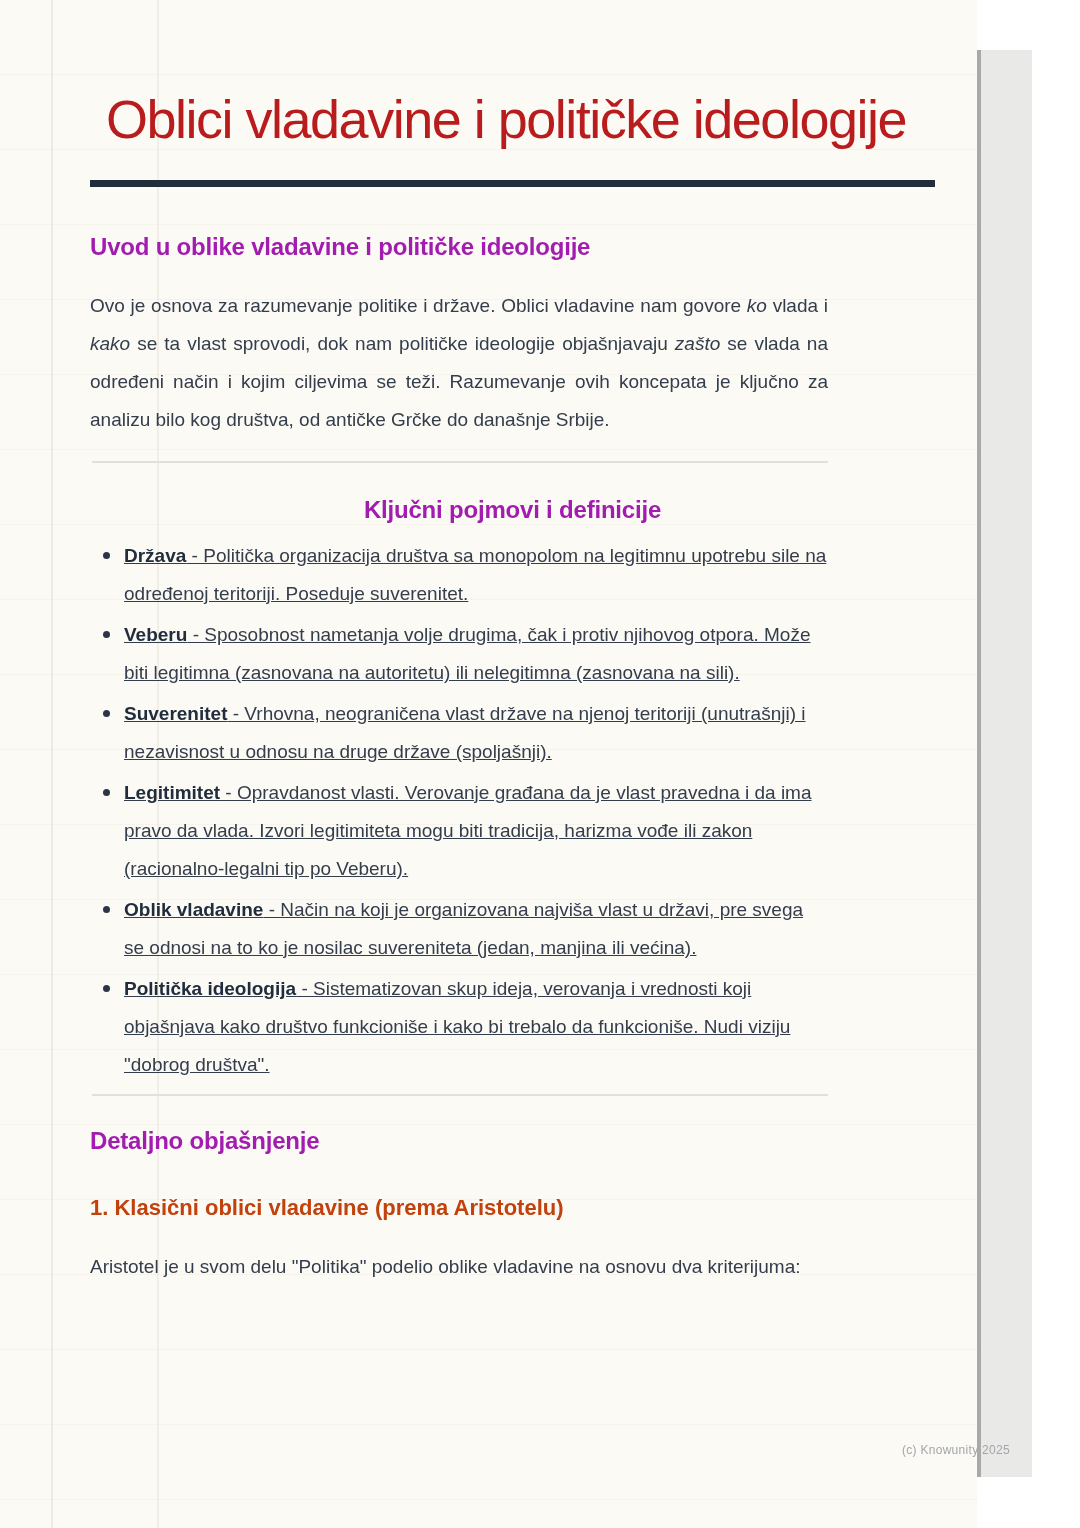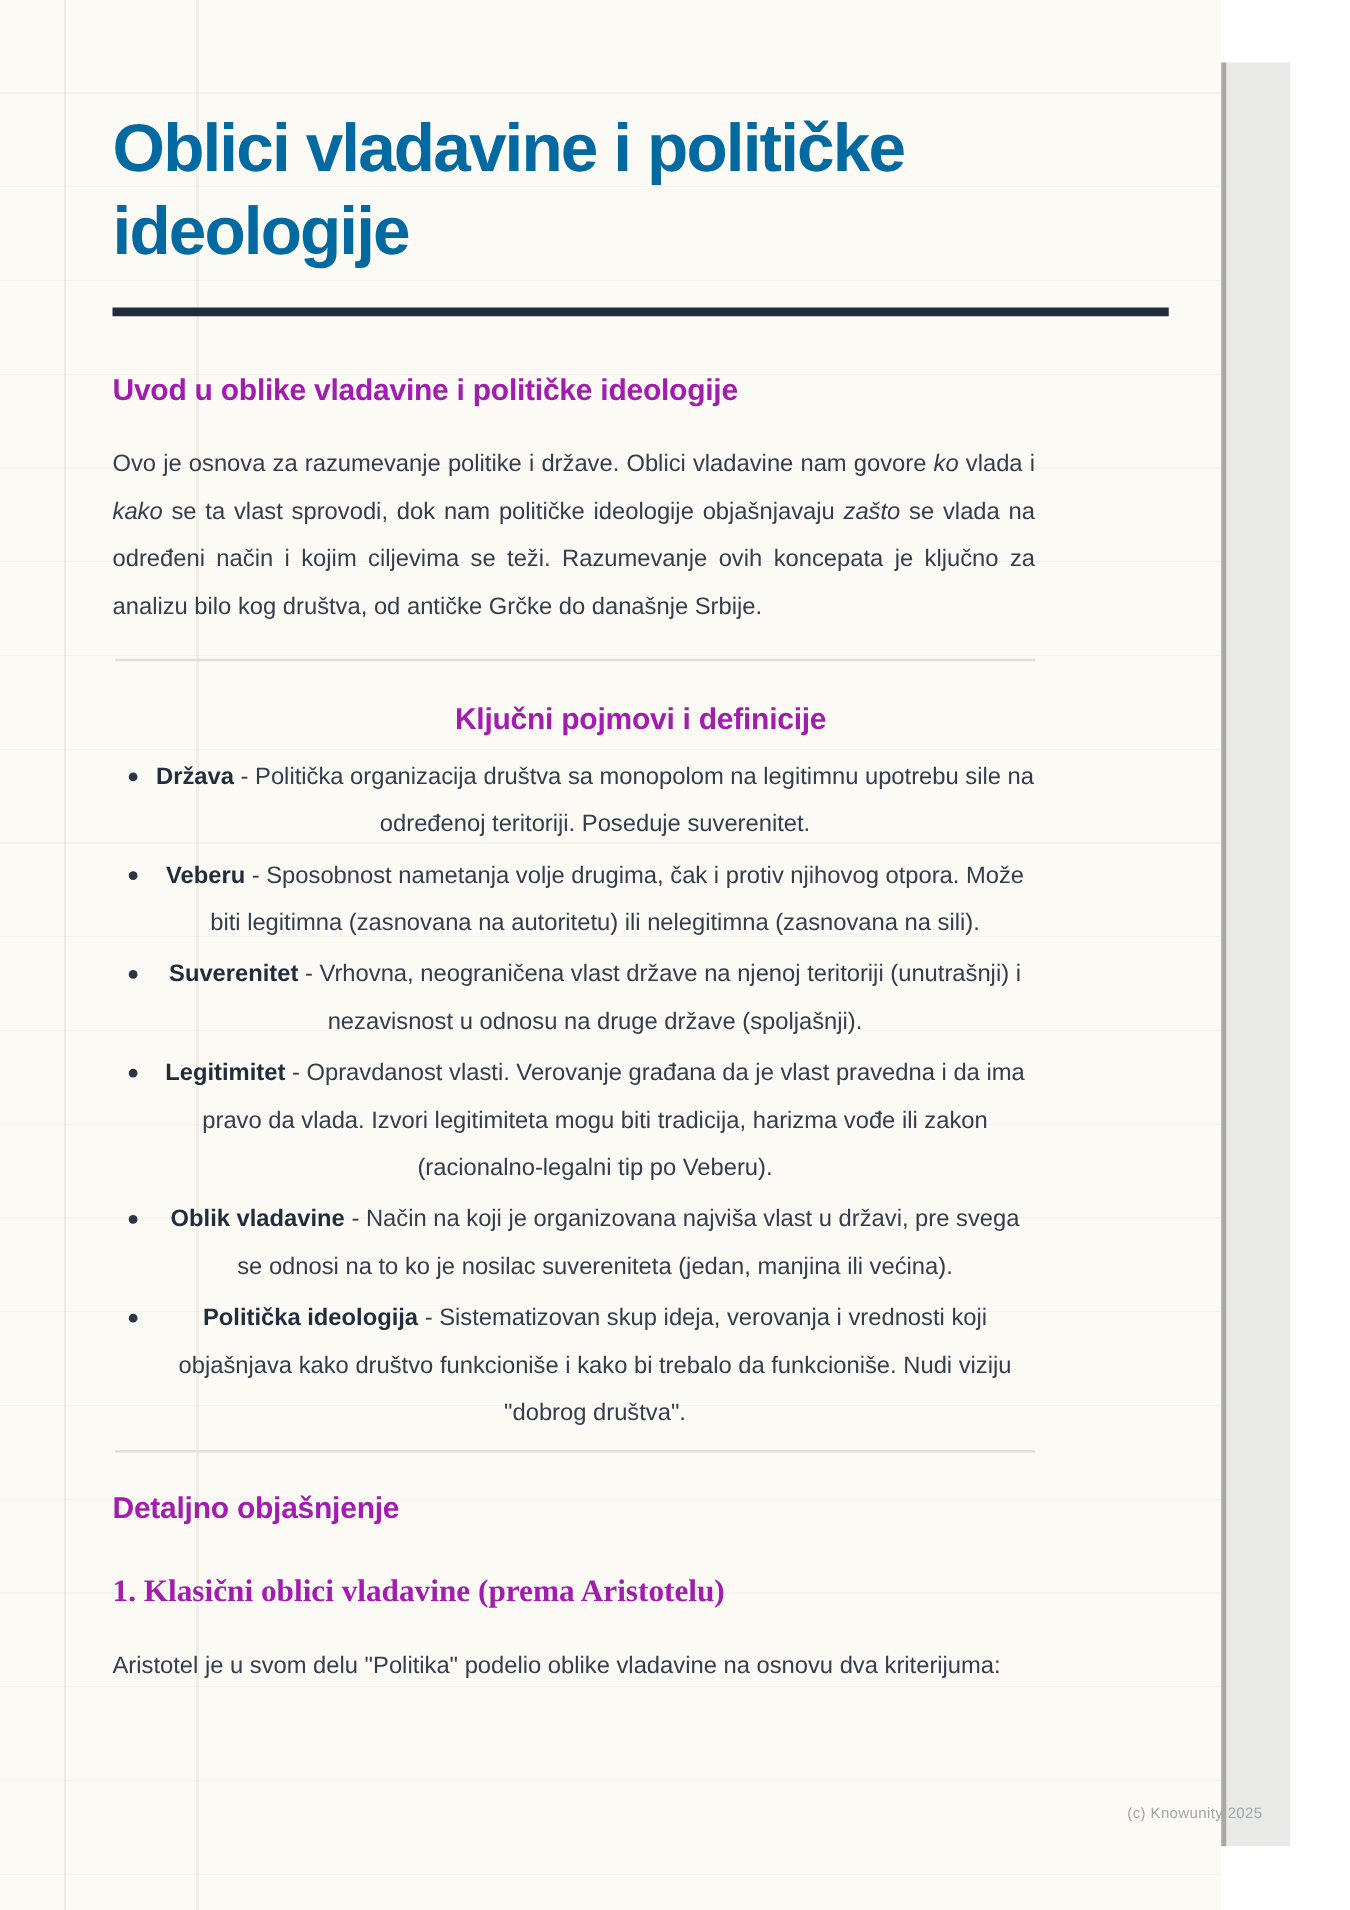--- a/index.html
+++ b/index.html
@@ -21,57 +21,58 @@
     background-image:
       linear-gradient(to right, transparent 51px, rgba(190,178,155,0.22) 51px, rgba(190,178,155,0.22) 53px, transparent 53px),
       linear-gradient(to right, transparent 157px, rgba(190,178,155,0.16) 157px, rgba(190,178,155,0.16) 159px, transparent 159px),
       repeating-linear-gradient(to bottom, transparent 0px, transparent 74px, rgba(190,178,155,0.09) 74px, rgba(190,178,155,0.09) 75px);
     pointer-events: none;
   }
   .content { position: relative; margin-left: 90px; width: 845px; padding-top: 86px; }
 
   h1 {
     margin: 0; max-width: 832px;
-    font-size: 54px; line-height: 66px; font-weight: 700;
-    letter-spacing: -1.5px; color: #0369a1;
+    font-size: 54px; line-height: 66px; font-weight: 400;
+    letter-spacing: -1.5px; color: #b91c1c; text-align: center;
   }
   .title-rule { margin-top: 28px; width: 845px; height: 7px; background: #212d3d; }
 
   h2 {
     margin: 0; font-size: 24px; line-height: 30px;
     font-weight: 700; color: #a21caf; letter-spacing: -0.2px;
   }
   .h2-intro { margin-top: 45px; }
   .h2-terms { margin-top: 32px; text-align: center; }
   .h2-details { margin-top: 30px; }
 
   h3 {
-    margin: 38px 0 0 0; font-size: 25px; line-height: 28px;
-    font-weight: 700; color: #a21caf; font-family: Liberation Serif, serif;
+    margin: 38px 0 0 0; font-size: 22px; line-height: 28px;
+    font-weight: 700; color: #c2410c;
   }
 
   p.body-par {
     margin: 25px 0 0 0; width: 738px;
     font-size: 19px; line-height: 38px;
     color: #333d4b; text-align: justify;
   }
   p.body-par em { font-style: italic; }
   p.par-last { margin-top: 26px; }
 
   .divider { margin: 22px 0 0 2px; width: 736px; height: 2px; background: #e4e0d8; border: none; }
   .divider-2 { margin-top: 10px; }
 
   ul.terms {
     list-style: none; margin: 12px 0 0 0; padding: 0;
     width: 738px;
   }
   ul.terms li {
     position: relative; padding-left: 34px; margin-bottom: 3px;
     font-size: 19px; line-height: 38px; color: #333d4b;
-    text-align: center;
+    text-align: left;
+    text-decoration: underline;
   }
   ul.terms li::before {
     content: ""; position: absolute; left: 13px; top: 15px;
     width: 7px; height: 7px; border-radius: 50%; background: #2b3545;
   }
   ul.terms .term { font-weight: 700; color: #212d3d; }
 
   .scroll-track {
     position: absolute; left: 977px; top: 50px;
     width: 55px; height: 1427px;

